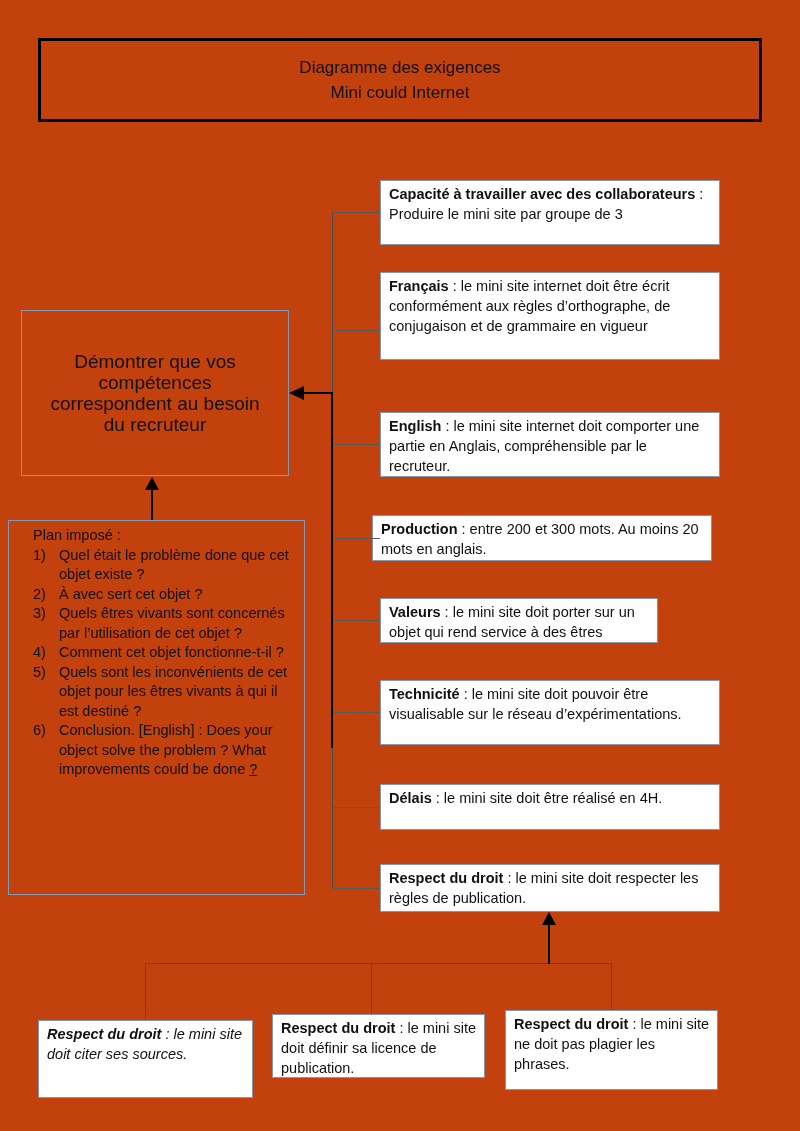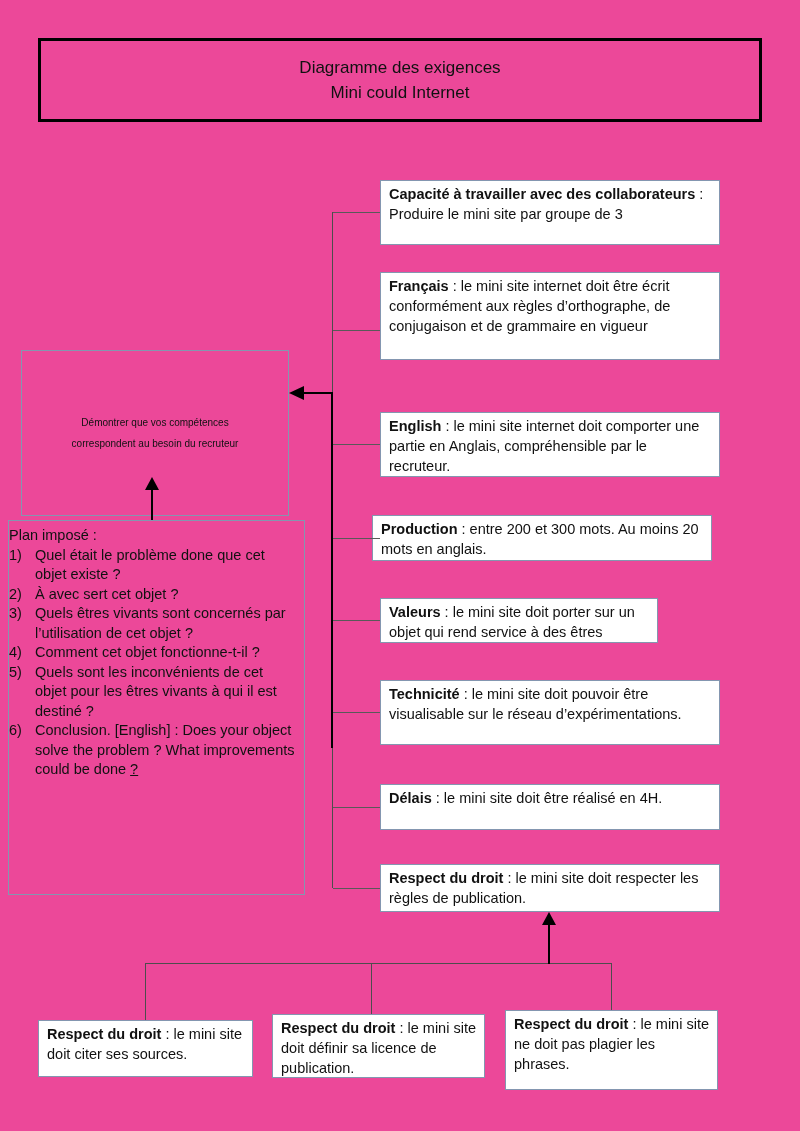--- a/index.html
+++ b/index.html
@@ -1,43 +1,43 @@
 <!DOCTYPE html>
 <html lang="fr"><head>
 <meta charset="utf-8">
 <style>
   html,body{margin:0;padding:0;background:#fff;}
   #canvas{
-    position:relative;width:800px;height:1131px;background:#ec4899;
+    position:relative;width:800px;height:1131px;background:#c2410c;
     font-family:"Liberation Sans","DejaVu Sans",sans-serif;
     color:#111;overflow:hidden;
   }
   .box{
     position:absolute;background:#fff;border:1px solid #8496b0;
     font-size:14.5px;line-height:20px;box-sizing:border-box;
     padding:3px 8px 2px 8px;overflow:hidden;
   }
   .box b{font-weight:bold;}
   #title-box{
     position:absolute;left:38px;top:38px;width:724px;height:84px;
     border:3px solid #000;box-sizing:border-box;
     display:flex;flex-direction:column;justify-content:center;align-items:center;
     font-size:17px;line-height:25px;
   }
   #goal-box{
     position:absolute;left:21px;top:310px;width:268px;height:166px;
     border:1px solid #8496b0;box-sizing:border-box;
     display:flex;align-items:center;justify-content:center;
-    text-align:center;font-size:10px;line-height:21px;margin-top:40px;
+    text-align:center;font-size:19px;line-height:21px;
   }
   #goal-box .inner{width:212px;}
   #plan-box{
     position:absolute;left:8px;top:520px;width:297px;height:375px;
     border:1px solid #8496b0;box-sizing:border-box;
-    font-size:14.5px;line-height:19.5px;padding:5px 6px 4px 0;
+    font-size:14.5px;line-height:19.5px;padding:5px 6px 4px 24px;
   }
   .plan-row{display:flex;}
   .plan-row .num{flex:0 0 26px;}
   .plan-row .itxt{flex:1;}
   .qmark{text-decoration:underline;margin-left:4px;}
   .line{position:absolute;background:#4d4d4d;}
   .stub{position:absolute;background:#595959;height:1px;width:47px;left:333px;}
   .tri{position:absolute;width:0;height:0;}
   .tri-left{border-top:7px solid transparent;border-bottom:7px solid transparent;border-right:15px solid #000;}
   .tri-up{border-left:7px solid transparent;border-right:7px solid transparent;border-bottom:13px solid #000;}
@@ -102,21 +102,21 @@
   <div class="box" style="left:380px;top:680px;width:340px;height:65px;">
     <b>Technicité</b><span> : le mini site doit pouvoir être visualisable sur le réseau d’expérimentations.</span>
   </div>
   <div class="box" style="left:380px;top:784px;width:340px;height:46px;">
     <b>Délais</b><span> : le mini site doit être réalisé en 4H.</span>
   </div>
   <div class="box" style="left:380px;top:864px;width:340px;height:48px;">
     <b>Respect du droit</b><span> : le mini site doit respecter les règles de publication.</span>
   </div>
 
-  <div class="box" style="left:38px;top:1020px;width:215px;height:57px;">
+  <div class="box" style="left:38px;top:1020px;width:215px;height:78px;font-style:italic;">
     <b>Respect du droit</b><span> : le mini site doit citer ses sources.</span>
   </div>
   <div class="box" style="left:272px;top:1014px;width:213px;height:64px;">
     <b>Respect du droit</b><span> : le mini site doit définir sa licence de publication.</span>
   </div>
   <div class="box" style="left:505px;top:1010px;width:213px;height:80px;">
     <b>Respect du droit</b><span> : le mini site ne doit pas plagier les phrases.</span>
   </div>
 
   <div class="line" style="left:332px;top:212px;width:1px;height:676px;"></div>

